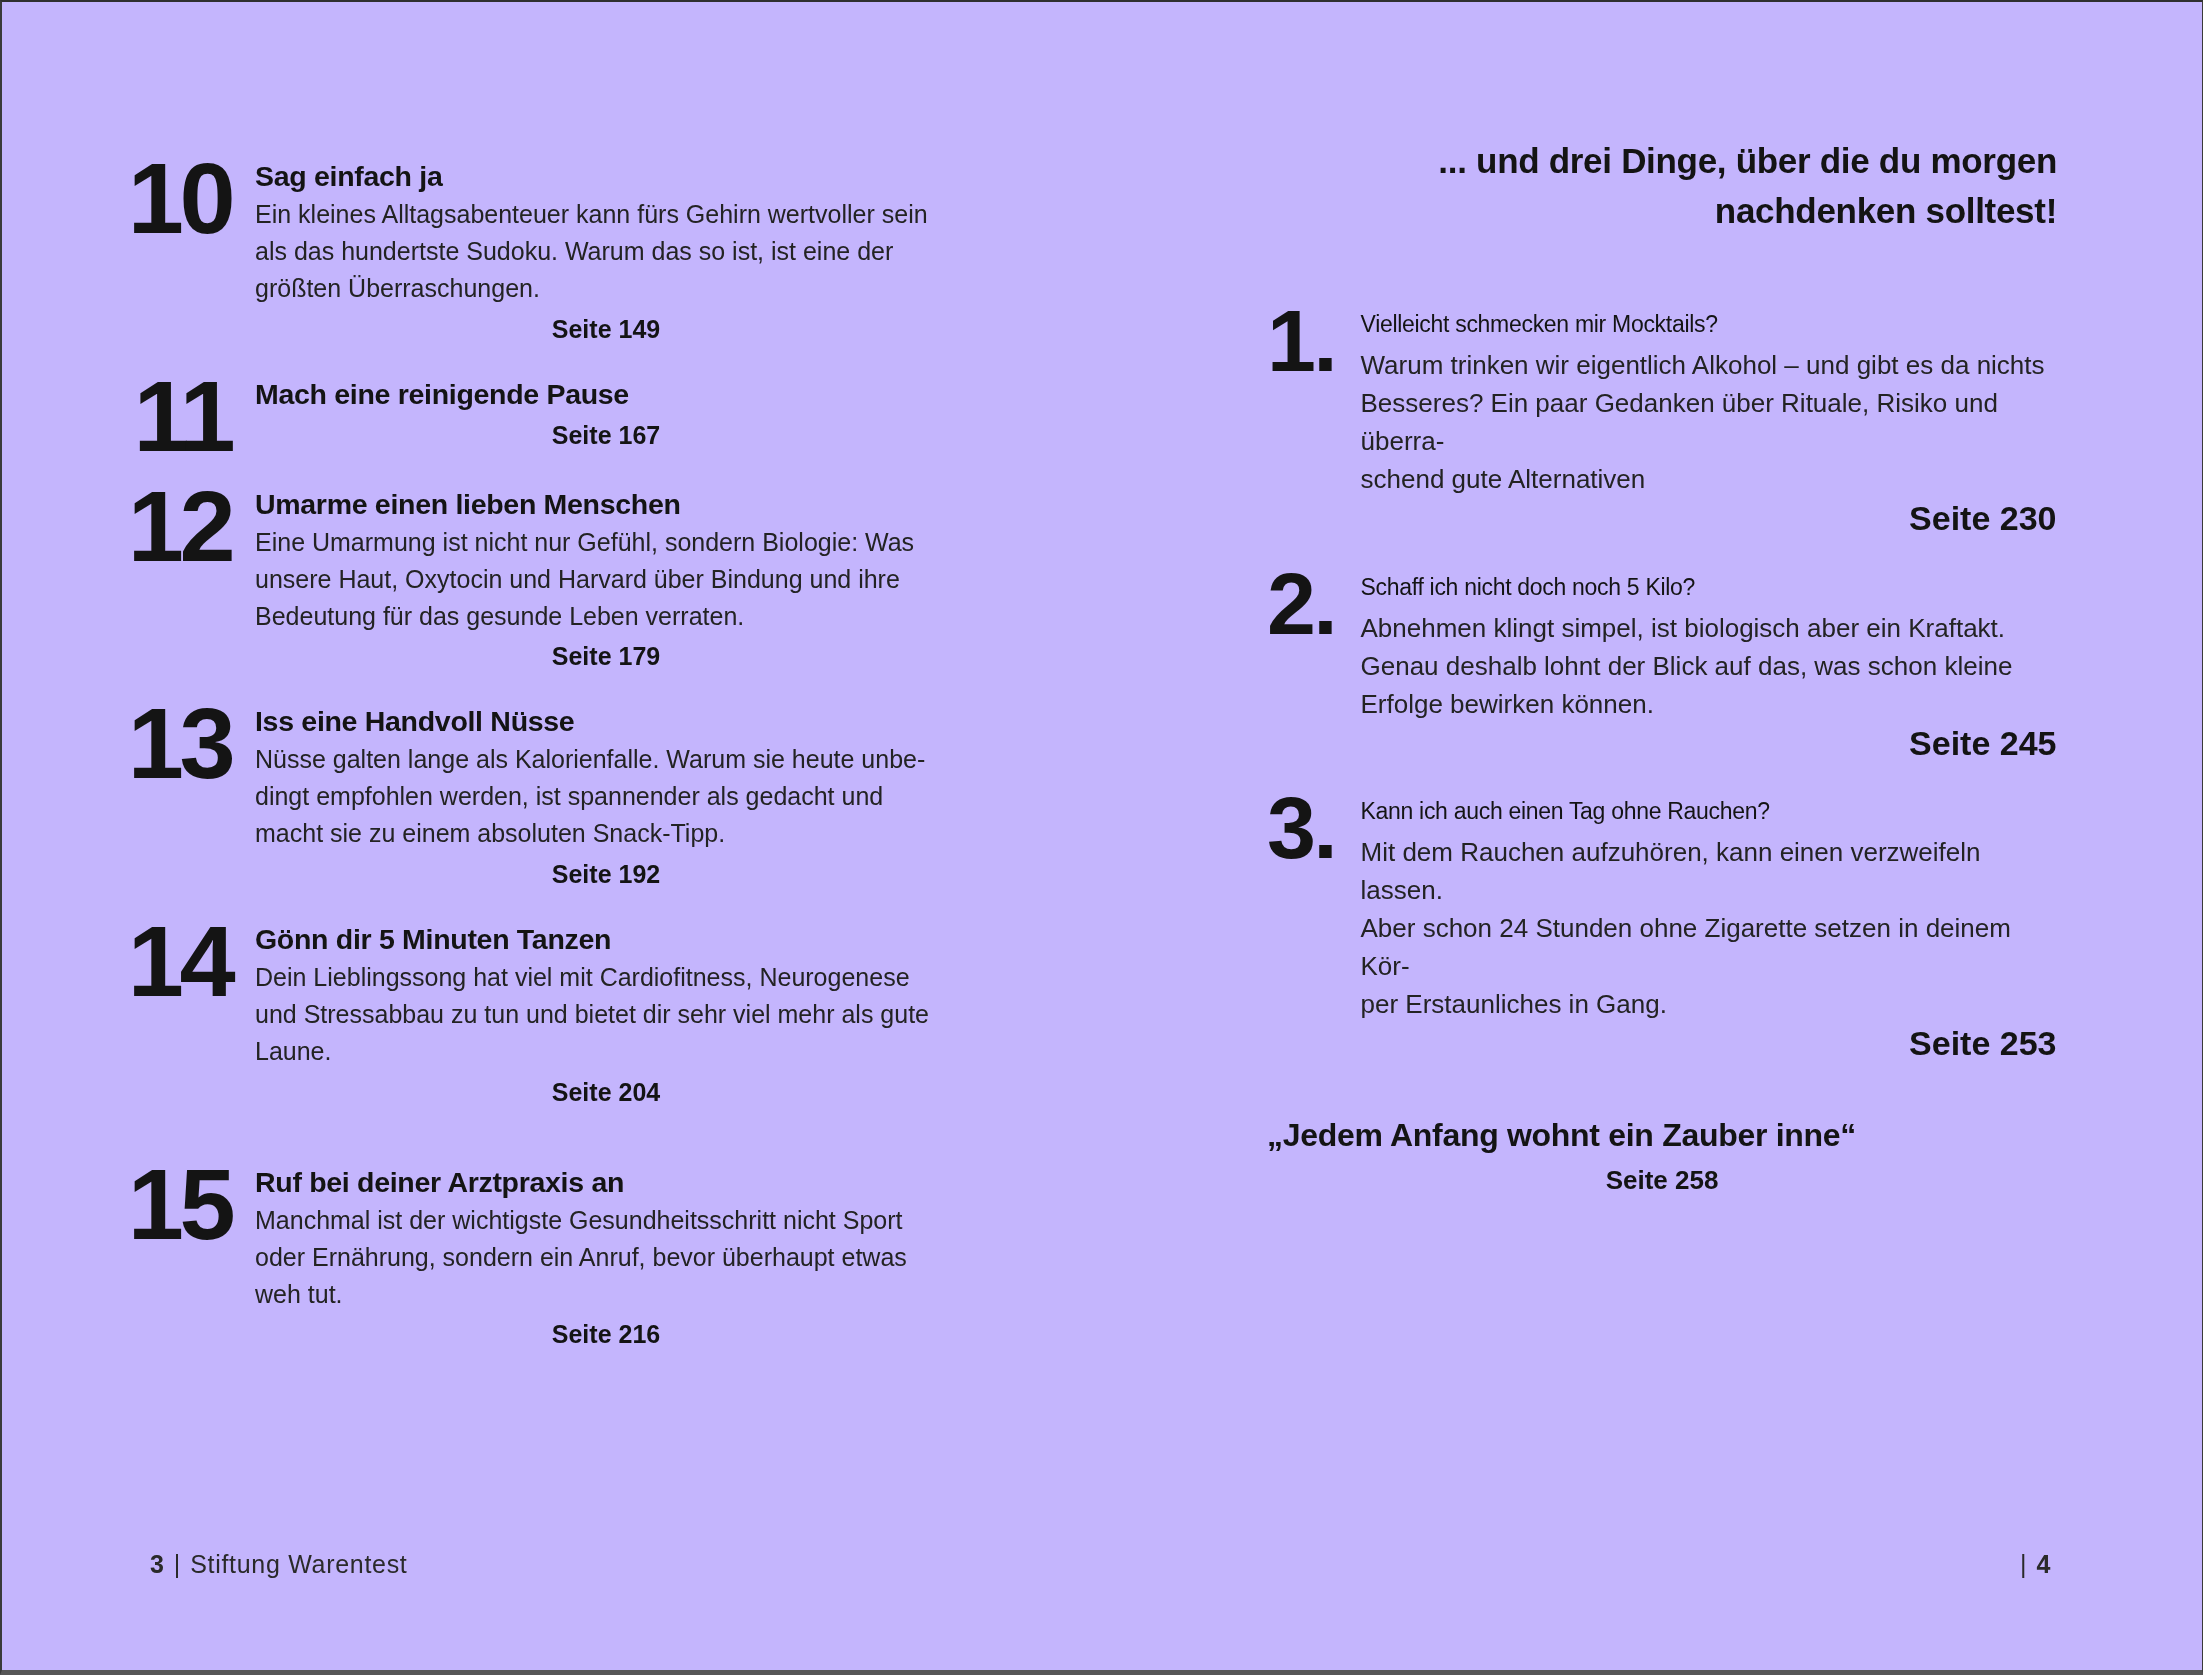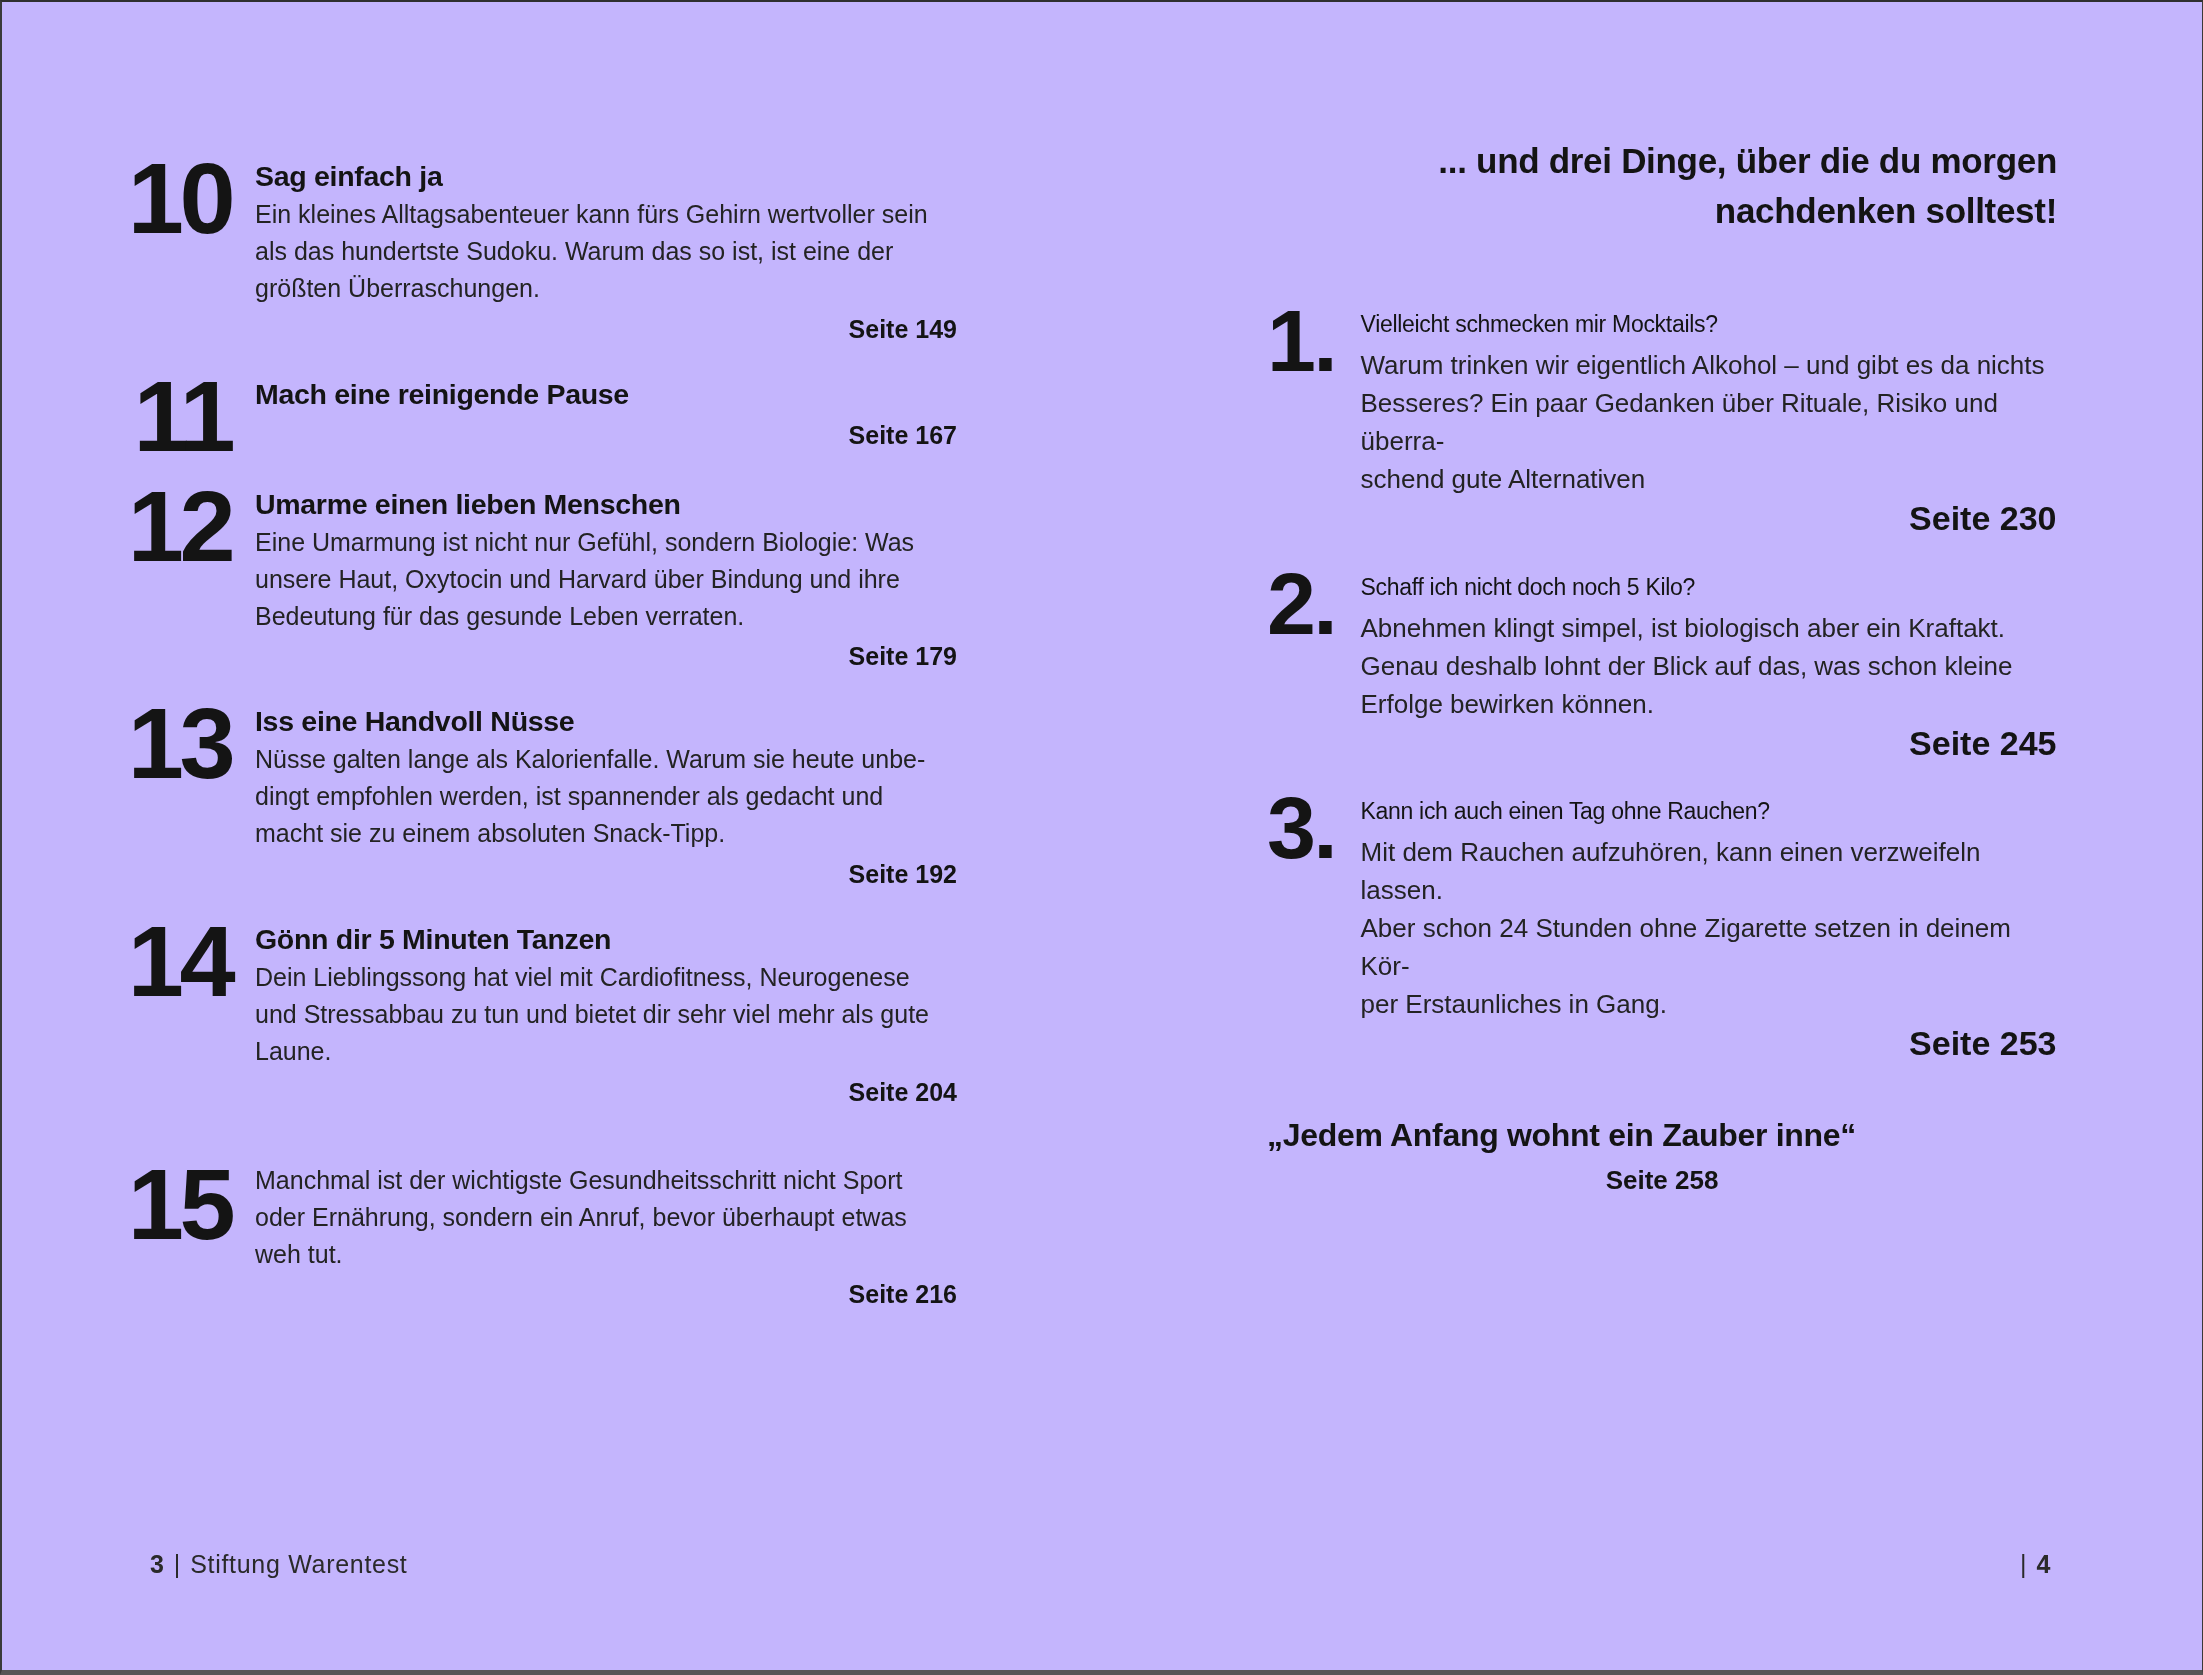--- a/index.html
+++ b/index.html
@@ -54,21 +54,21 @@
   .entry-body {
     font-size: 25px;
     line-height: 37px;
     white-space: pre-line;
     color: #232323;
   }
   .entry-page {
     font-weight: bold;
     font-size: 25px;
     line-height: 37px;
-    text-align: right;
+    text-align: center;
     margin-top: 3.7px;
     color: #141414;
   }
 
   
   .right-heading {
     position: absolute;
     left: 1265px;
     top: 134px;
     width: 790px;
@@ -214,20 +214,21 @@
         <div class="entry-body">Dein Lieblingssong hat viel mit Cardiofitness, Neurogenese
 und Stressabbau zu tun und bietet dir sehr viel mehr als gute
 Laune.</div>
         <div class="entry-page">Seite 204</div>
       </div>
     </div>
 
     <div class="toc-item extra-gap">
       <div class="big-num">15</div>
       <div>
+        <div class="entry-title">Ruf bei deiner Arztpraxis an</div>
         <div class="entry-body">Manchmal ist der wichtigste Gesundheitsschritt nicht Sport
 oder Ernährung, sondern ein Anruf, bevor überhaupt etwas
 weh tut.</div>
         <div class="entry-page">Seite 216</div>
       </div>
     </div>
 
   </div>
 
   <div class="right-heading">... und drei Dinge, über die du morgen

